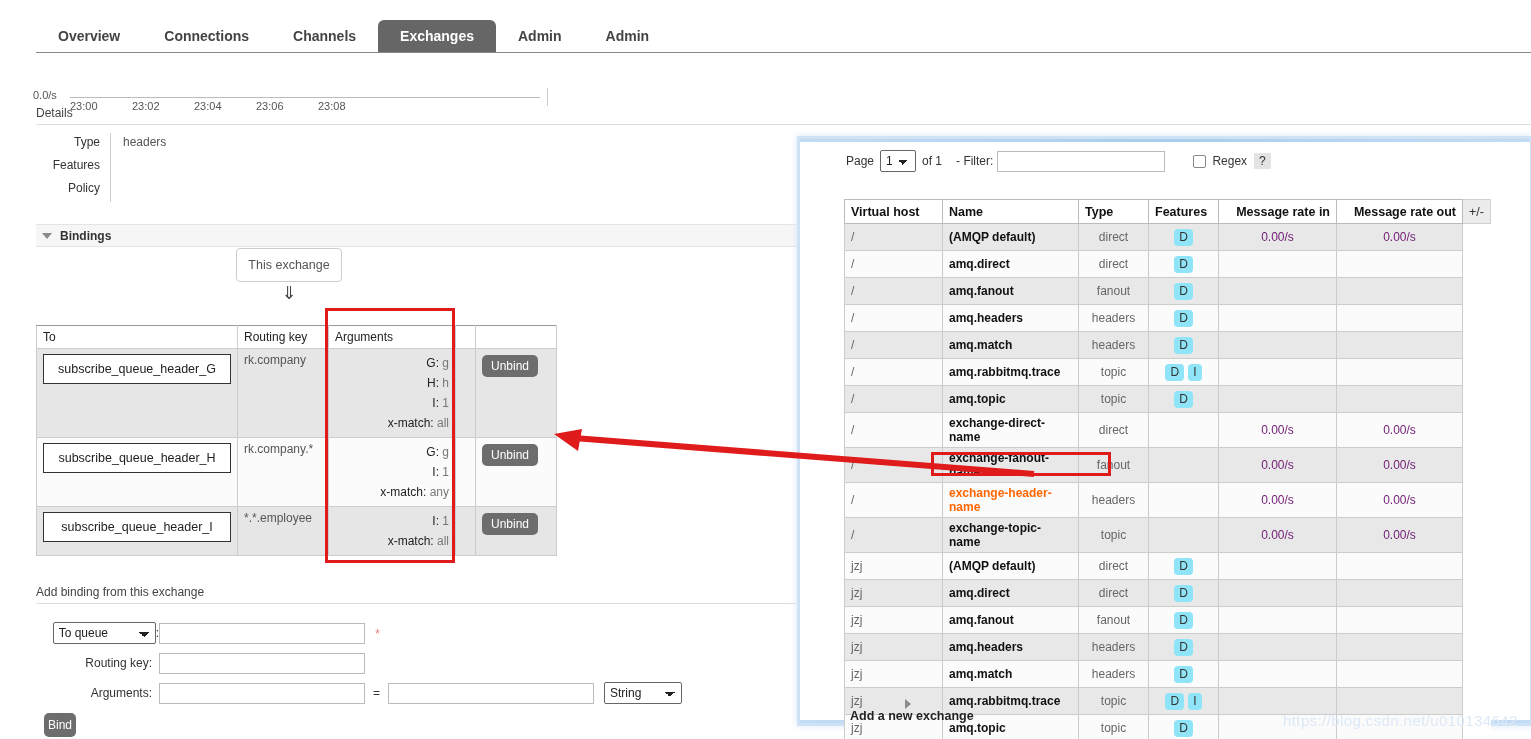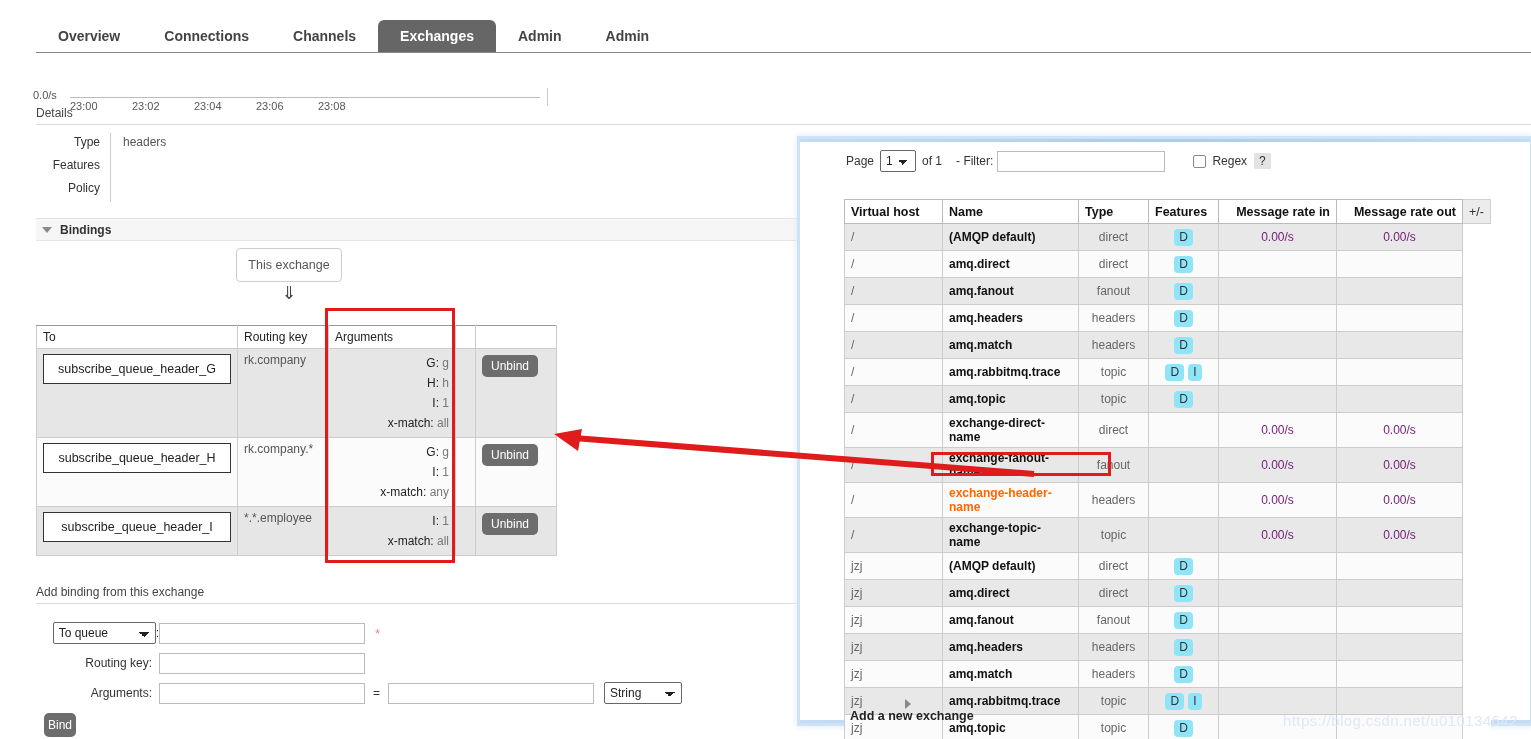--- a/index.html
+++ b/index.html
@@ -60,21 +60,21 @@
   .details-row { display: flex; height: 23px; align-items: flex-start; }
   .details-label {
     width: 74px; text-align: right; font-size: 12px; color: #333;
     padding-right: 10px; line-height: 18px;
   }
   .details-divider { width: 1px; background: #ccc; align-self: stretch; }
   .details-value { padding-left: 12px; font-size: 12px; color: #555; line-height: 18px; }
 
   
   .bindings-bar {
-    position: absolute; left: 36px; top: 218px; width: 772px; height: 23px;
+    position: absolute; left: 36px; top: 224px; width: 772px; height: 23px;
     background: #f6f6f6; border-top: 1px solid #e4e4e4; border-bottom: 1px solid #e4e4e4;
     display: flex; align-items: center;
   }
   .tri-down {
     width: 0; height: 0; margin-left: 6px; margin-right: 8px;
     border-left: 5px solid transparent; border-right: 5px solid transparent;
     border-top: 6px solid #8a8a8a;
   }
   .tri-right {
     width: 0; height: 0; margin-right: 8px;

